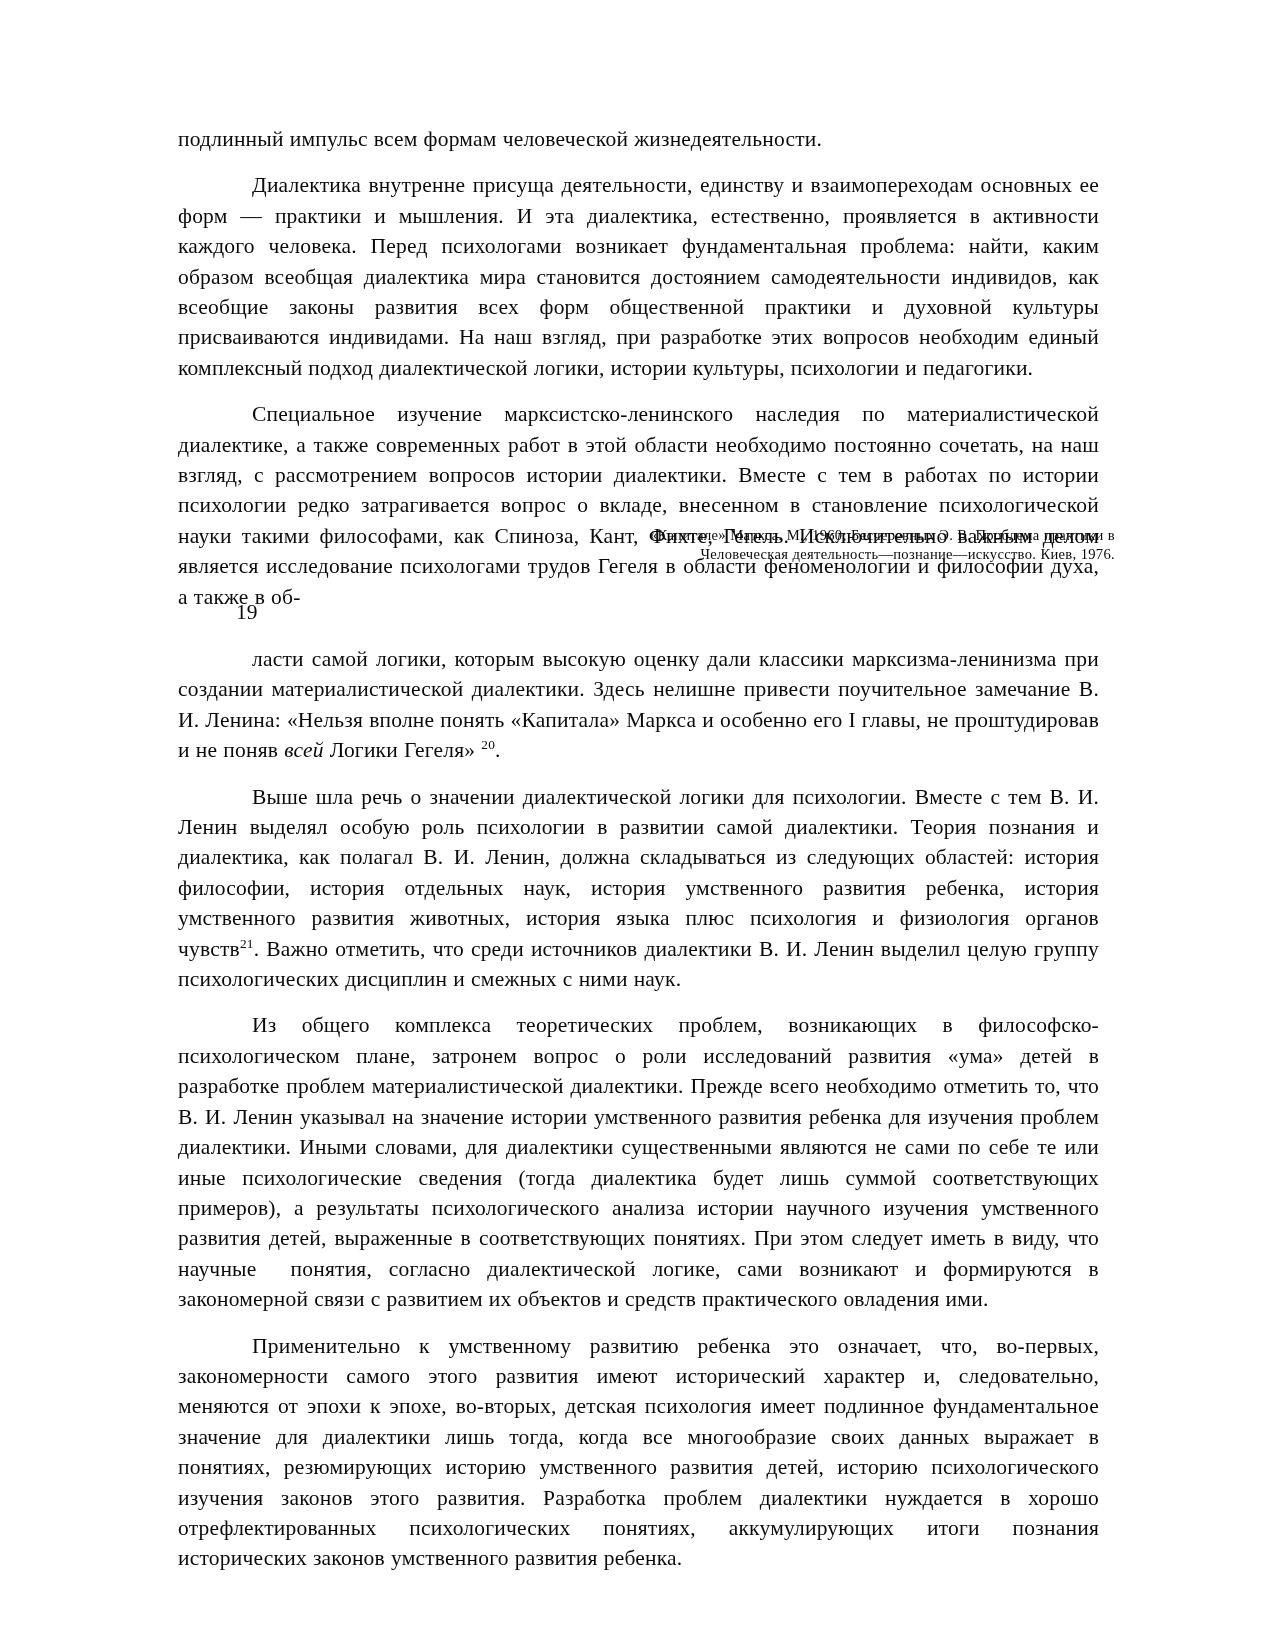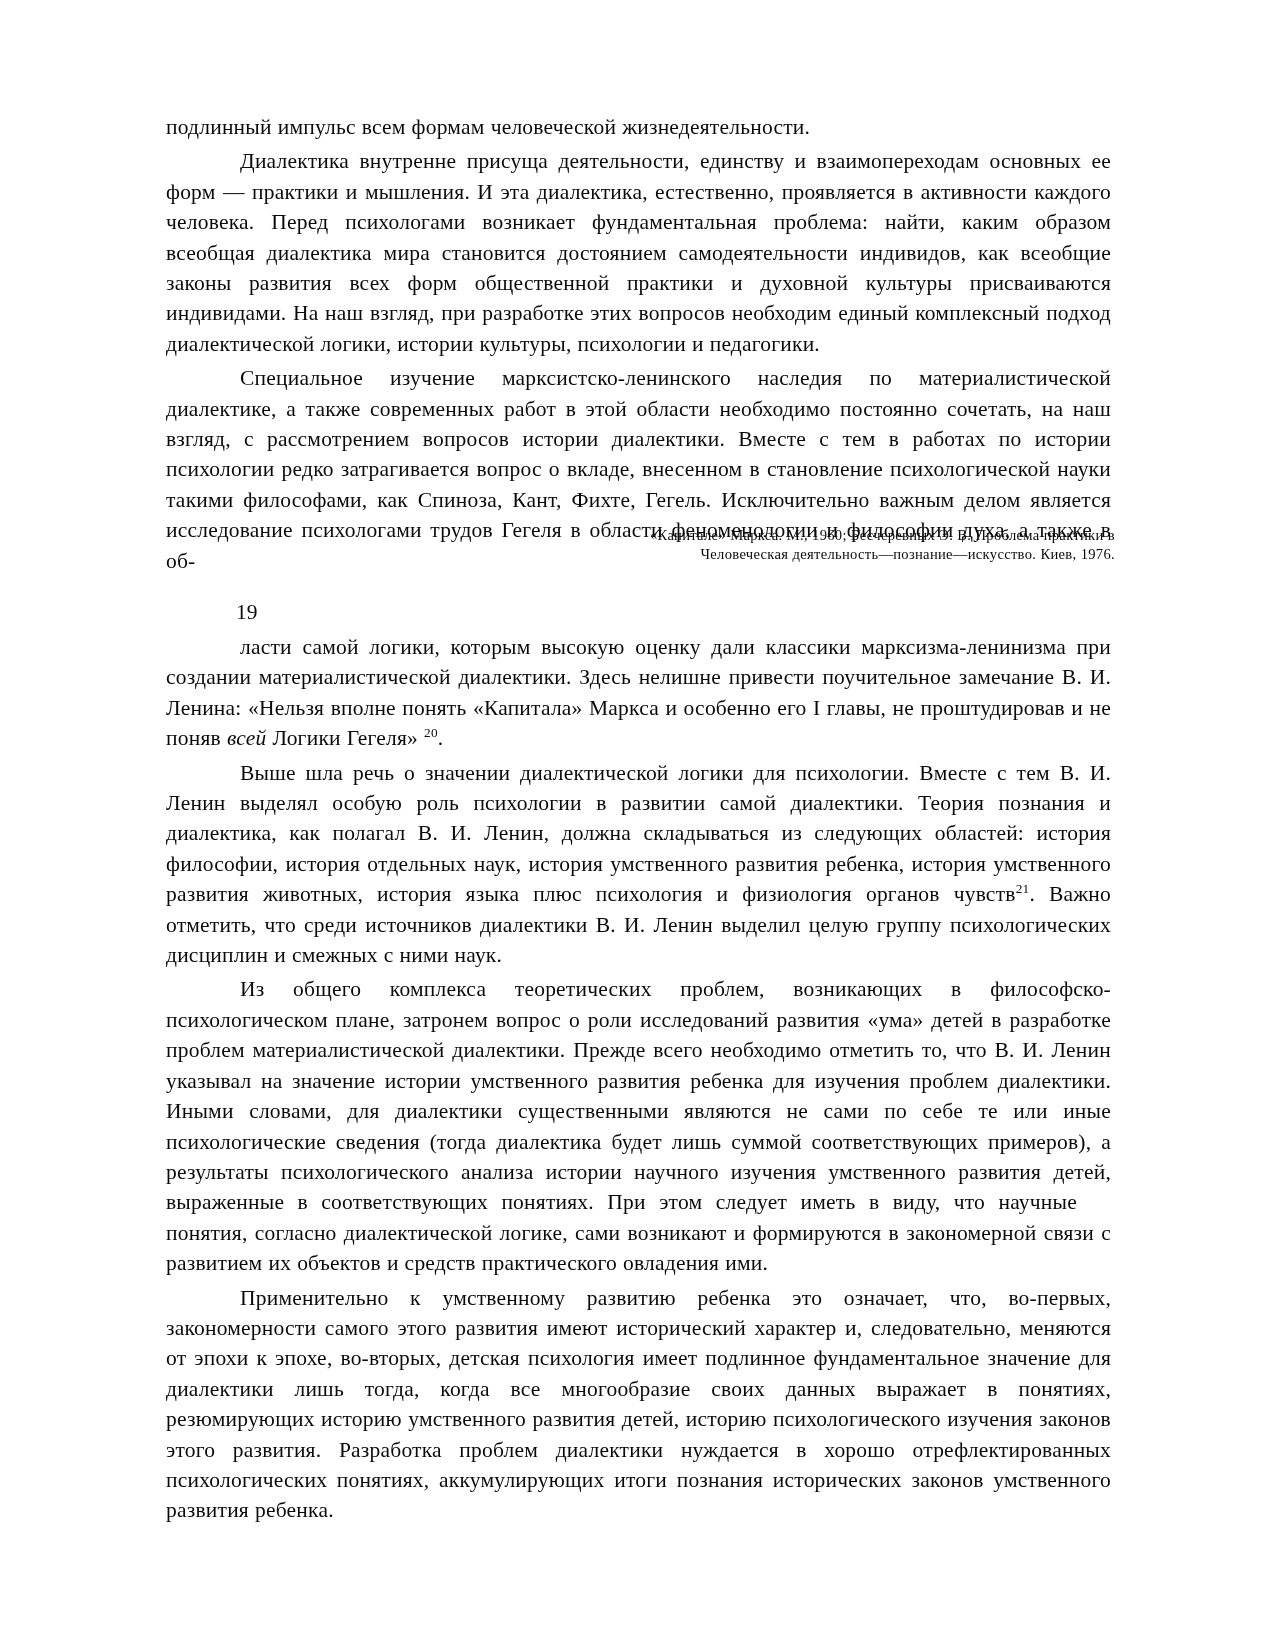--- a/index.html
+++ b/index.html
@@ -22,21 +22,21 @@
     height: 1650px;
     background: #ffffff;
   }
   .text-column {
     position: absolute;
     left: 162px;
     top: 108px;
     width: 953px;
   }
   p.body-par {
-    margin: 4px;
+    margin: 16px;
     font-size: 21.5px;
     line-height: 30.4px;
     text-align: justify;
     text-indent: 0;
     letter-spacing: 0.01em;
     word-spacing: 0.02em;
   }
   p.indent {
     text-indent: 74px;
   }

